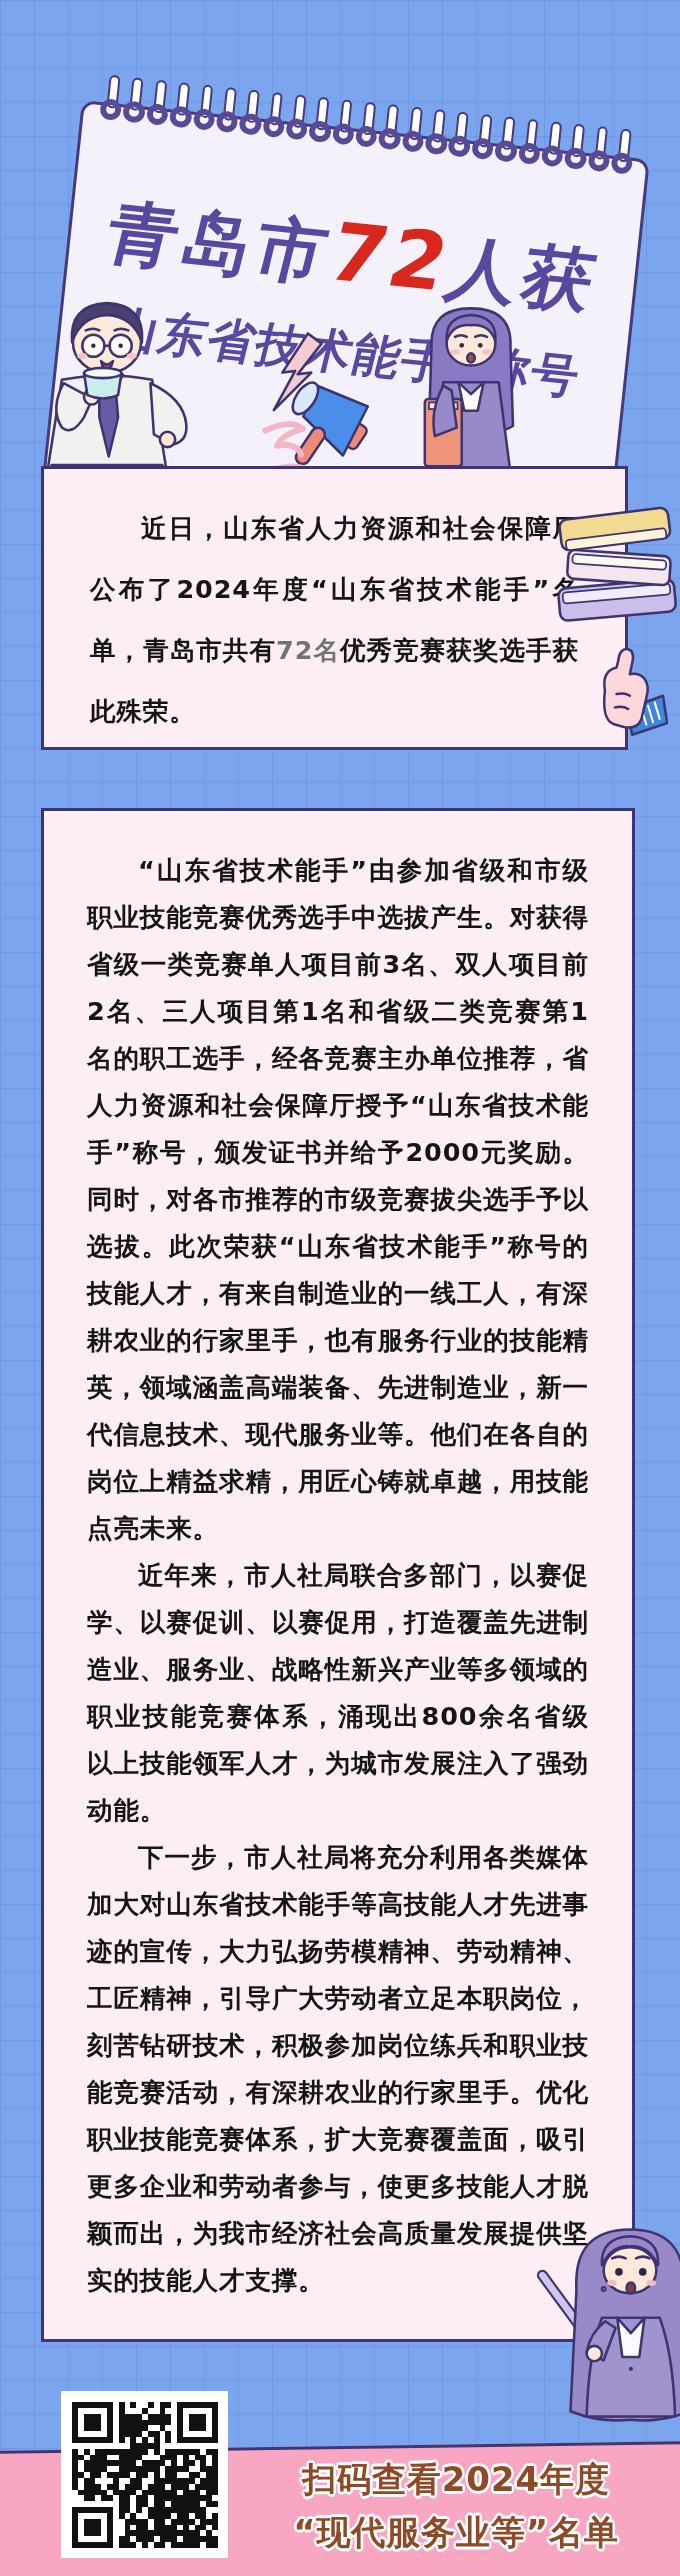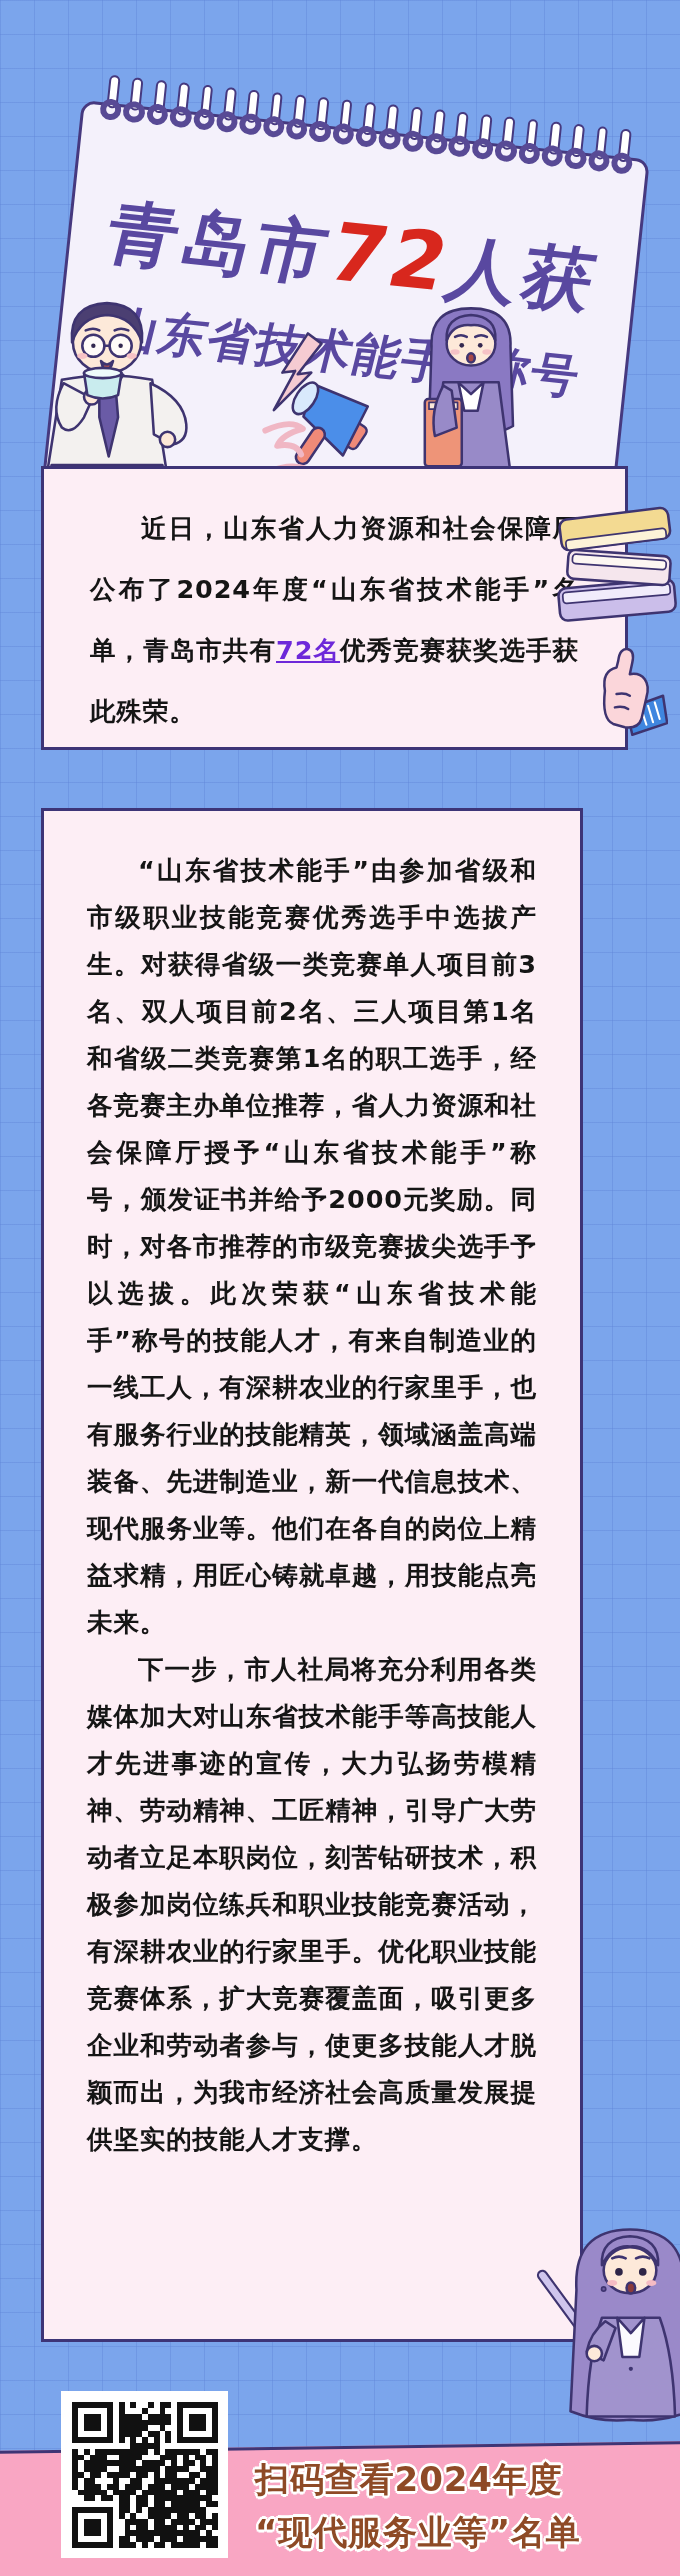--- a/index.html
+++ b/index.html
@@ -51,38 +51,38 @@
   .card{
     position:absolute; background:#fdeef5; border:3.4px solid #3d3477;
     box-sizing:border-box; color:#151515; text-align:justify; overflow:hidden;
   }
   .card::before{
     content:''; position:absolute; left:3.4px; top:6.8px; width:100%; height:100%;
     background:#f8d6e3; border:3.4px solid #3d3477; z-index:-1;
   }
   #card1{left:41px; top:466px; width:587px; height:284px; padding:29px 46px 0;
          font-size:25.5px; line-height:61px; letter-spacing:0.9px;}
-  #card2{left:41px; top:808px; width:542px; height:1534px; padding:36px 43px 0;
+  #card2{left:41px; top:808px; width:594px; height:1534px; padding:36px 43px 0;
          font-size:25.5px; line-height:47px; letter-spacing:0.9px;}
   .card p{margin:0; text-indent:2em;}
-  .red{color:#6d28d9;text-decoration:underline;}
+  .red{color:#737373;}
 
   
   .footer{
     position:absolute; left:-8.5px; top:2446px; width:706px; height:145px;
     background:#f9a6c3; border-top:3.4px solid #3f3575;
     transform:rotate(-0.8deg);
   }
   .qr-box{
     position:absolute; left:61px; top:2391px; width:167px; height:167px;
     background:#ffffff; display:flex; align-items:center; justify-content:center;
   }
   .footer-caption{
-    position:absolute; left:255px; top:2453px; width:422px;
-    color:#8e4a26; font-size:34px; line-height:53px;
+    position:absolute; left:245px; top:2453px; width:422px;
+    text-align:center; color:#8e4a26; font-size:34px; line-height:53px;
     letter-spacing:0.9px;
     text-shadow:2.6px 0 0 #fff,-2.6px 0 0 #fff,0 2.6px 0 #fff,0 -2.6px 0 #fff,
                 1.7px 1.7px 0 #fff,-1.7px 1.7px 0 #fff,1.7px -1.7px 0 #fff,-1.7px -1.7px 0 #fff;
   }
 </style>
 </head>
 <body>
 
 <div class="page">
 
@@ -202,20 +202,21 @@
     <g stroke="#3e3470" stroke-width="3" stroke-linejoin="round" stroke-linecap="round">
       <path d="M50,80 L94,64 L99,97 L57,111 Z" fill="#3f86df"></path>
       <path d="M84,72 L90,92 M76,76 L82,96 M68,80 L74,99" stroke="#ffffff" stroke-width="2.5"></path>
       <path d="M24,58 Q20,34 38,30 L40,22 Q42,6 52,8 Q60,10 57,24 L54,38 Q66,36 72,44 Q78,52 74,66 L68,92 Q64,104 48,102 L34,98 Q20,92 24,58 Z" fill="#fbd6da"></path>
       <path d="M38,62 Q48,60 54,64 M36,78 Q46,76 52,80" fill="none"></path>
     </g>
   </svg>
 
   <div class="card" id="card2">
     <p>“山东省技术能手”由参加省级和市级职业技能竞赛优秀选手中选拔产生。对获得省级一类竞赛单人项目前3名、双人项目前2名、三人项目第1名和省级二类竞赛第1名的职工选手，经各竞赛主办单位推荐，省人力资源和社会保障厅授予“山东省技术能手”称号，颁发证书并给予2000元奖励。同时，对各市推荐的市级竞赛拔尖选手予以选拔。此次荣获“山东省技术能手”称号的技能人才，有来自制造业的一线工人，有深耕农业的行家里手，也有服务行业的技能精英，领域涵盖高端装备、先进制造业，新一代信息技术、现代服务业等。他们在各自的岗位上精益求精，用匠心铸就卓越，用技能点亮未来。</p>
+    <p>近年来，市人社局联合多部门，以赛促学、以赛促训、以赛促用，打造覆盖先进制造业、服务业、战略性新兴产业等多领域的职业技能竞赛体系，涌现出800余名省级以上技能领军人才，为城市发展注入了强劲动能。</p>
     <p>下一步，市人社局将充分利用各类媒体加大对山东省技术能手等高技能人才先进事迹的宣传，大力弘扬劳模精神、劳动精神、工匠精神，引导广大劳动者立足本职岗位，刻苦钻研技术，积极参加岗位练兵和职业技能竞赛活动，有深耕农业的行家里手。优化职业技能竞赛体系，扩大竞赛覆盖面，吸引更多企业和劳动者参与，使更多技能人才脱颖而出，为我市经济社会高质量发展提供坚实的技能人才支撑。</p>
   </div>
 
   <svg id="presenter" class="ill" viewBox="0 0 190 300">
     <line x1="12" y1="78" x2="78" y2="168" stroke="#3e3470" stroke-width="13" stroke-linecap="round"></line>
     <line x1="12" y1="78" x2="78" y2="168" stroke="#cfc5ed" stroke-width="8" stroke-linecap="round"></line>
     <g stroke="#3e3470" stroke-width="3" stroke-linejoin="round" stroke-linecap="round">
       <path d="M52,95 Q48,24 115,24 Q182,24 178,95 L185,238 Q150,252 115,248 Q80,252 45,238 Z" fill="#9a89c9"></path>
       <ellipse cx="115" cy="72" rx="31" ry="27" fill="#fde9d9"></ellipse>
       <path d="M82,66 Q80,34 115,32 Q150,34 148,66 Q136,42 115,44 Q94,42 82,66 Z" fill="#9a89c9"></path>

